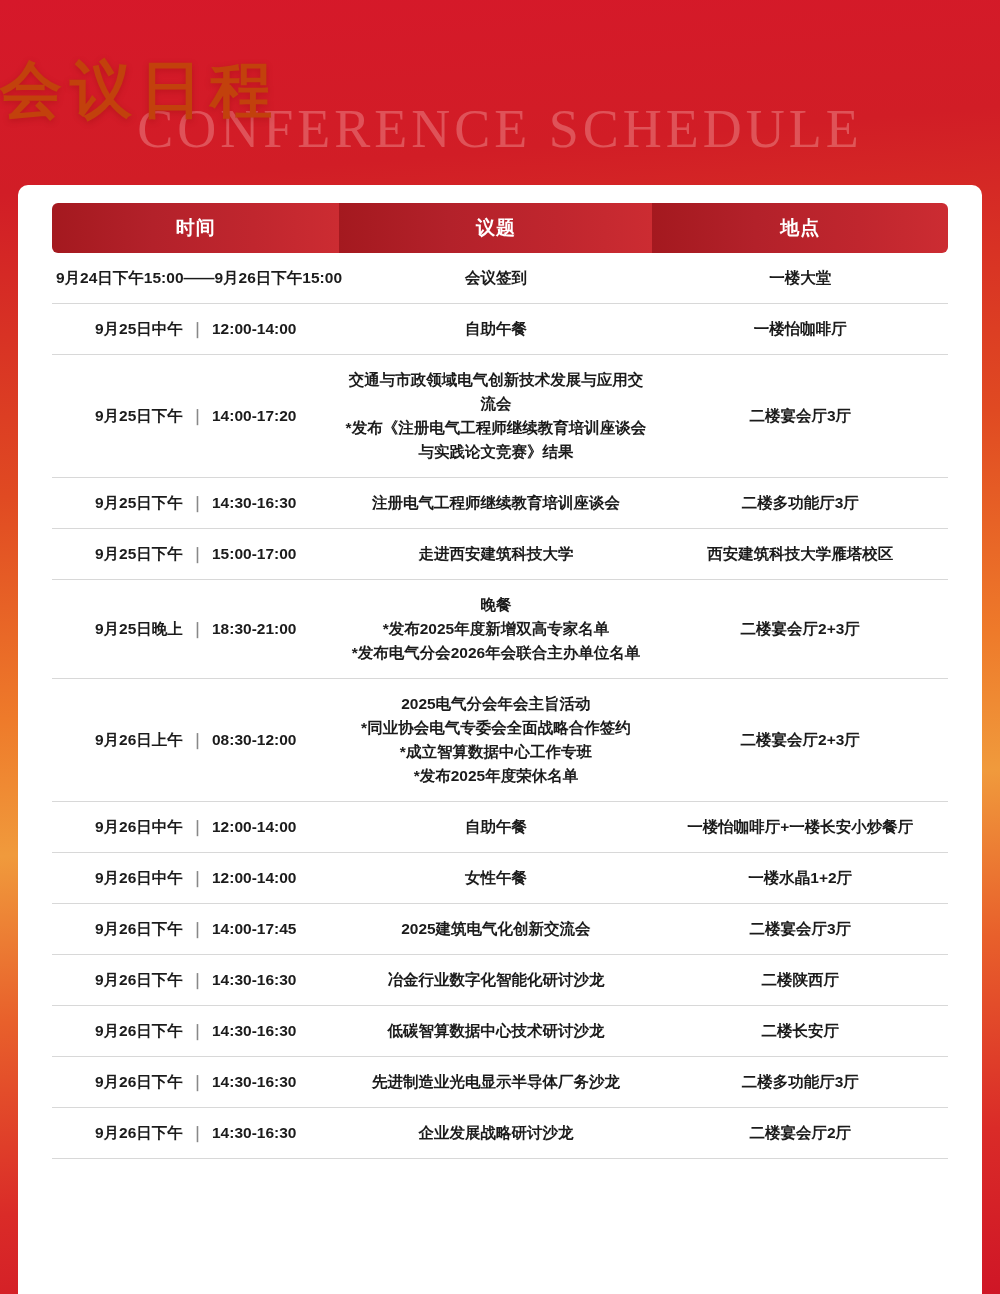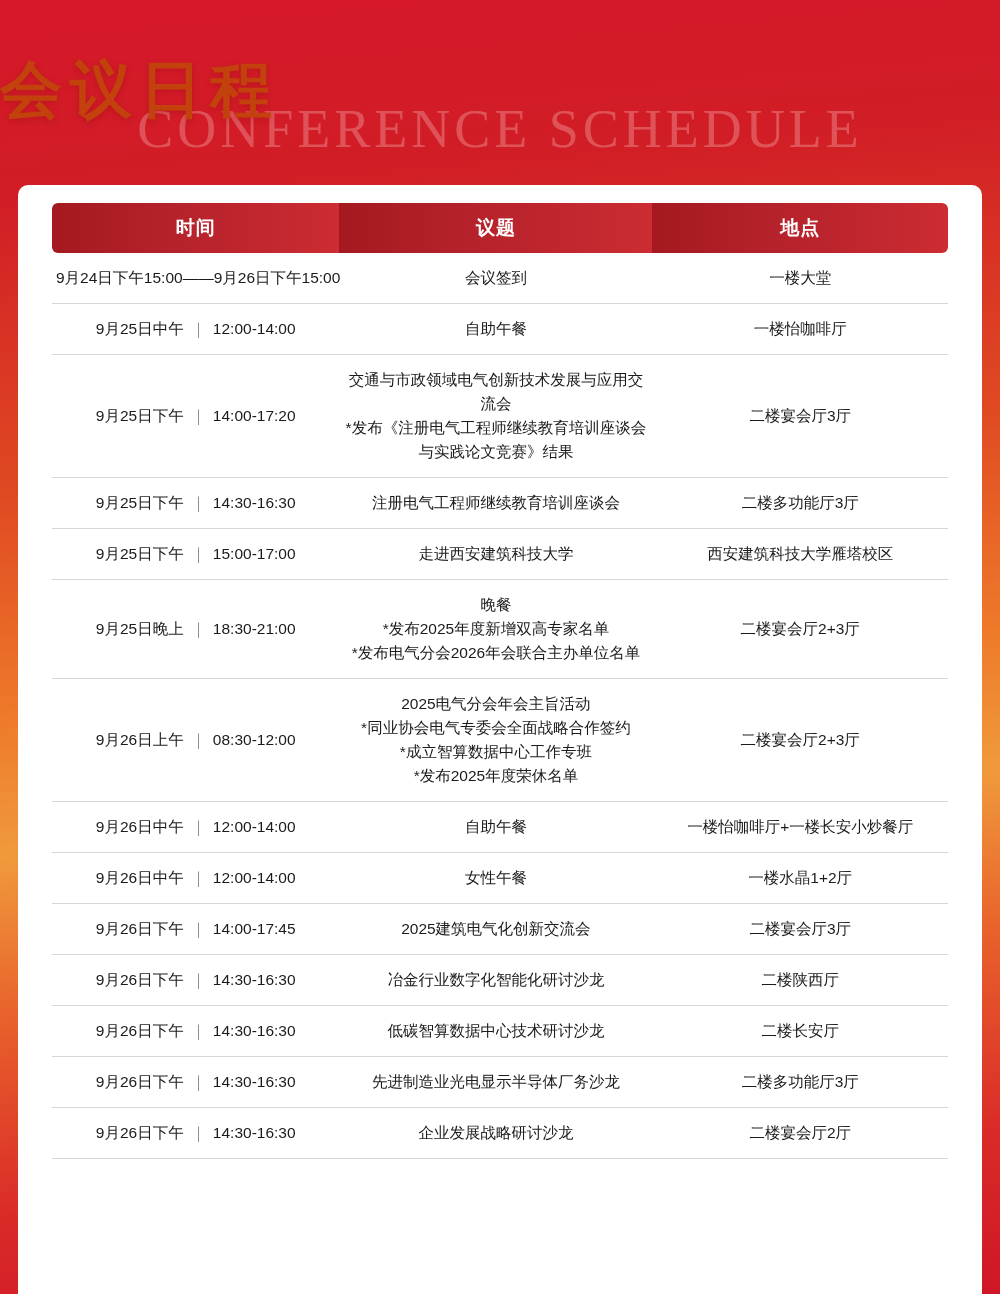--- a/index.html
+++ b/index.html
@@ -78,20 +78,21 @@
   .col-place { width: 288px; }
 
   table.schedule tbody td {
     border-bottom: 1px solid #d8d8d8;
     font-size: 15.5px;
     color: #1b1b1b;
     text-align: center;
     padding: 13px 4px;
     line-height: 1.55;
     vertical-align: middle;
+    font-weight: bold;
   }
   table.schedule tbody tr:last-child td { border-bottom: 1px solid #d8d8d8; }
   .time-cell { white-space: nowrap; font-size: 15px; }
   .time-sep { display: inline-block; padding: 0 7px; color: #888; }
   .topic-line { display: block; }
   .place-cell { font-size: 15px; }
 </style>
 </head>
 <body>
 

